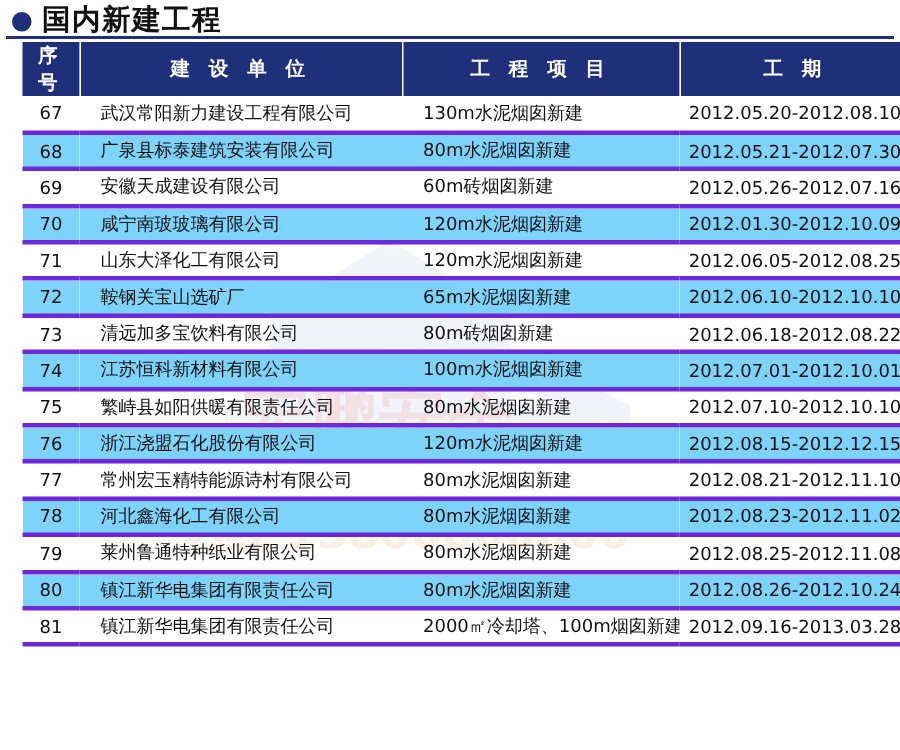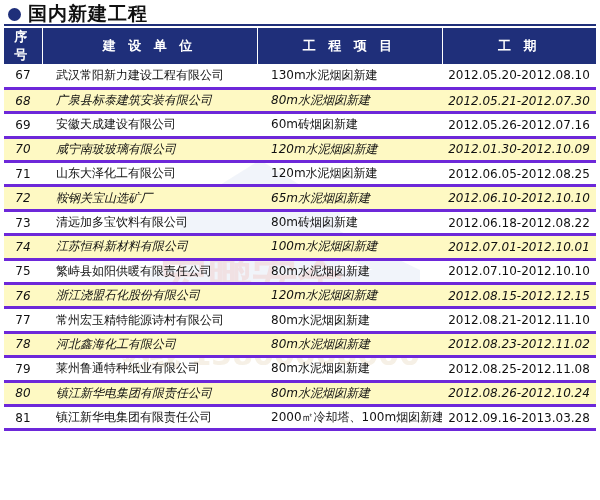--- a/index.html
+++ b/index.html
@@ -60,21 +60,21 @@
     bottom: 2px;
     height: 2px;
     background: #1f2f7a;
     z-index: 2;
   }
 
   
   #table-wrap {
     position: relative;
     z-index: 2;
-    padding: 0 4px;
+    padding: 0 15px;
     box-sizing: border-box;
   }
   table {
     width: 592px;
     border-collapse: collapse;
     table-layout: fixed;
   }
   thead th {
     background: #1f2f7a;
     color: #ffffff;
@@ -91,21 +91,21 @@
   tbody td {
     height: 24.4px;
     font-size: 12px;
     color: #111111;
     padding: 0 4px;
     box-sizing: border-box;
     border-bottom: 3px solid #6d28d9;
     white-space: nowrap;
     overflow: hidden;
   }
-  tbody tr.alt td { background: #fef9c3; font-style: italic; }
+  tbody tr.alt td { background: #7dd3fc; }
   tbody tr td.c-no { text-align: center; }
   tbody tr td.c-unit { text-align: left; padding-left: 14px; }
   tbody tr td.c-proj { text-align: left; padding-left: 14px; }
   tbody tr td.c-date { text-align: center; }
 
   col.w-no   { width: 38px; }
   col.w-unit { width: 215px; }
   col.w-proj { width: 185px; }
   col.w-date { width: 154px; }
 </style>

